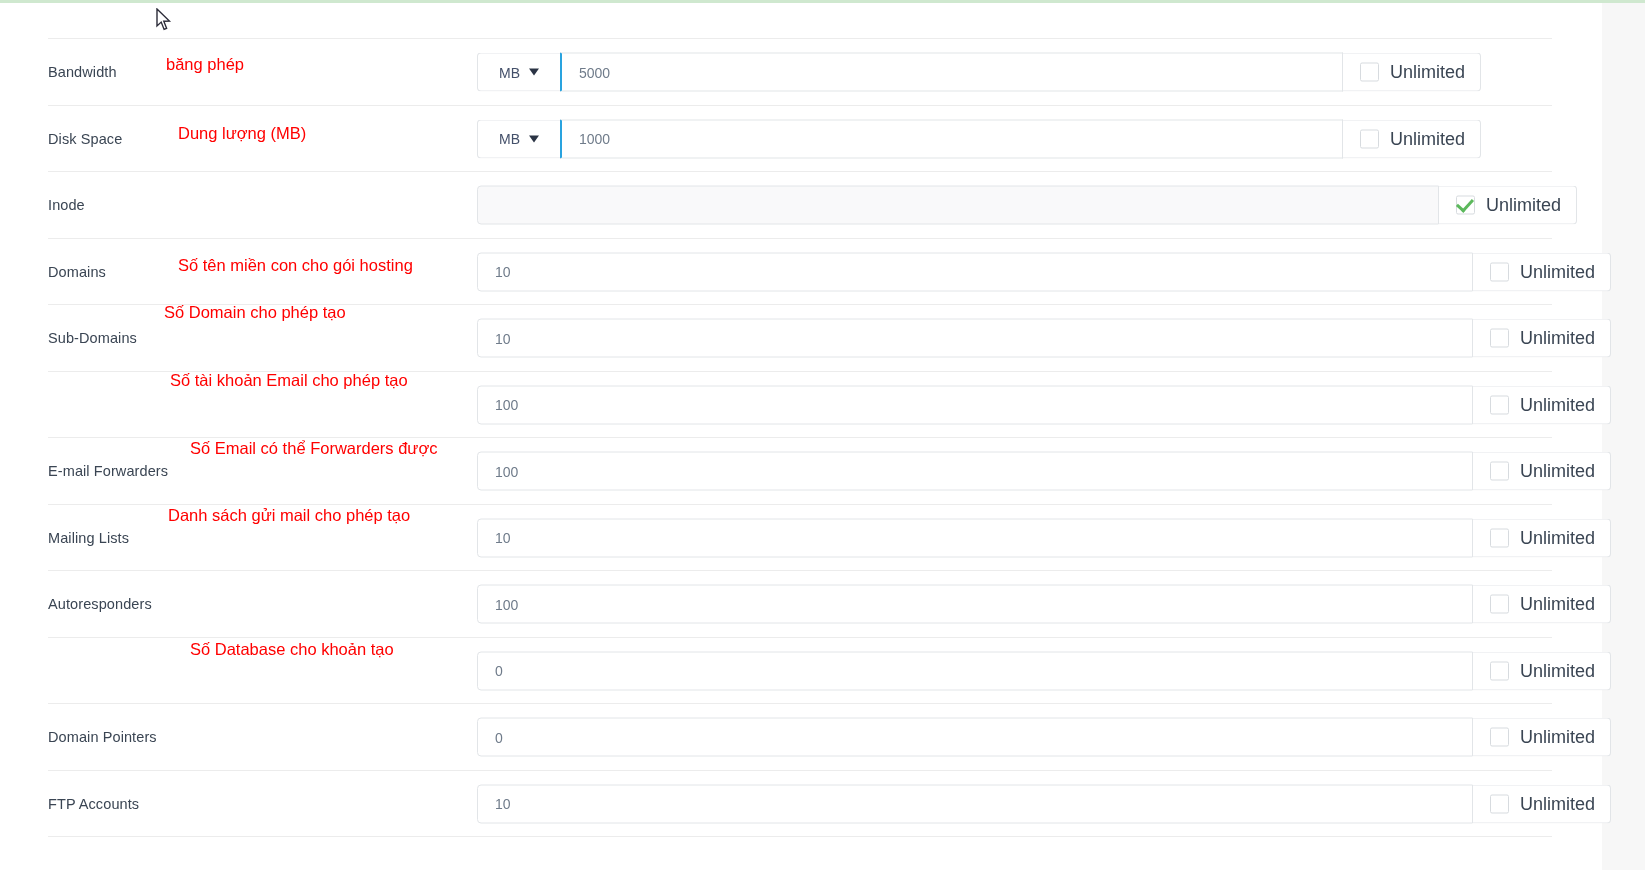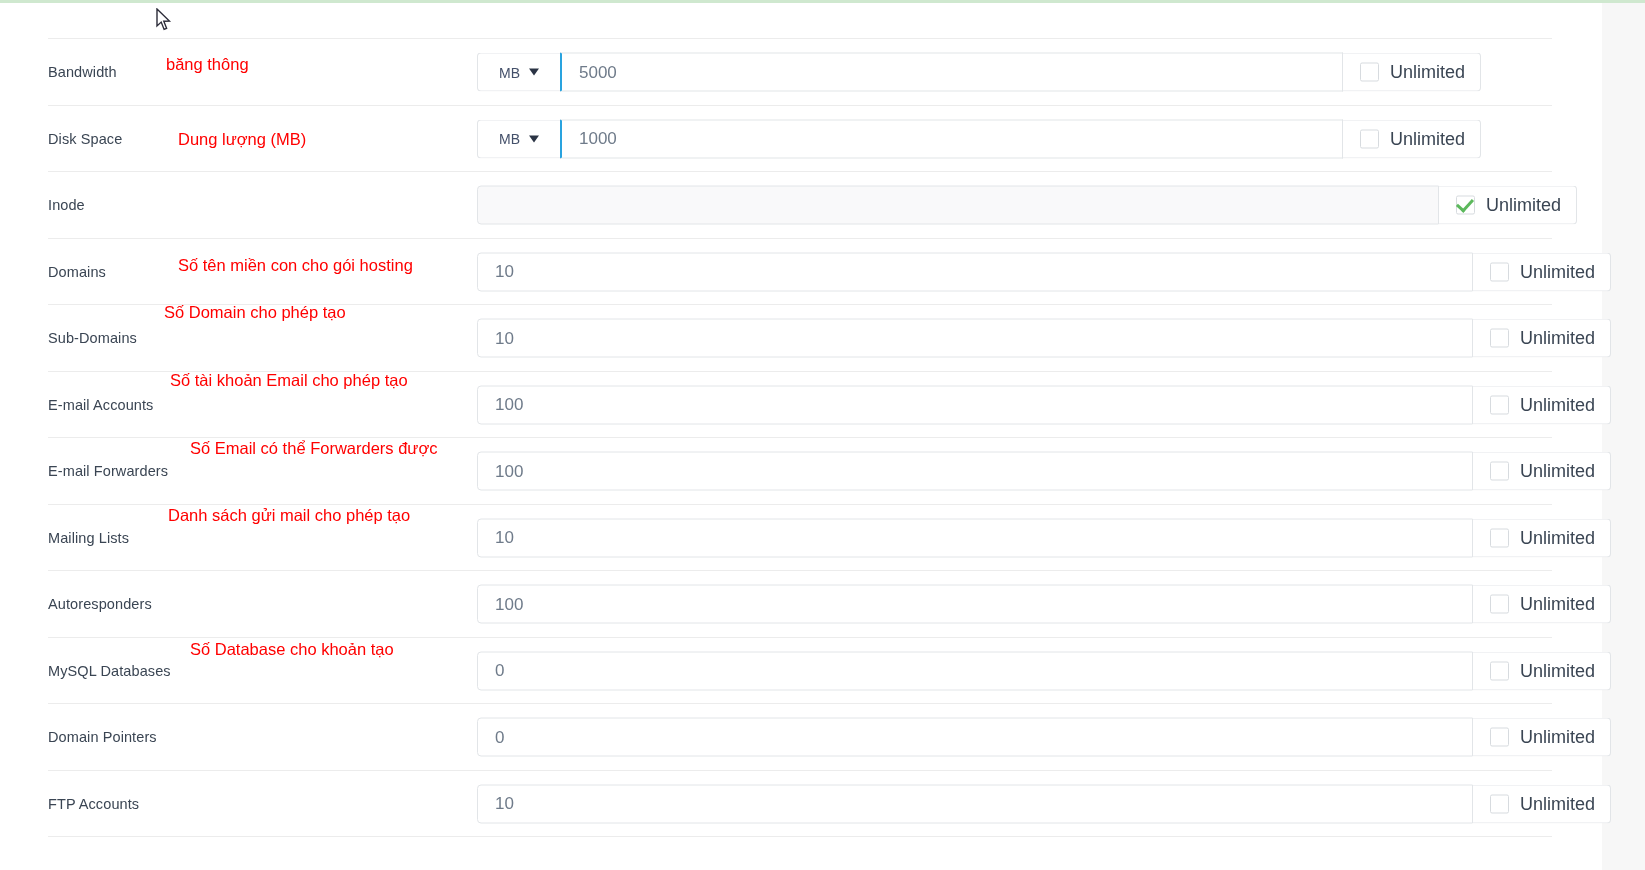--- a/index.html
+++ b/index.html
@@ -116,21 +116,21 @@
     border-left: 5.5px solid transparent;
     border-right: 5.5px solid transparent;
     border-top: 7px solid #2b3445;
   }
 
   .value-input {
     height: 39px;
     border: 1px solid #e2e5e8;
     background: #ffffff;
     color: #6f7b8a;
-    font-size: 17px;
+    font-size: 14px;
     padding: 0 0 0 17px;
     font-family: "Liberation Sans", sans-serif;
     outline: none;
     border-radius: 0;
   }
   .value-input::placeholder { color: #9aa4b0; }
 
   
   .has-unit .value-input {
     width: 783px;
@@ -267,23 +267,20 @@
           </div>
           <div class="control no-unit">
             <input type="text" class="value-input" value="10" style="">
             <div class="unlimited-box">
               <span class="cbx"></span>
               <span class="unlimited-label">Unlimited</span>
             </div>
           </div>
         </div>
         <div class="row">
-          <div class="label-col">
-            <span class="field-label">E-mail Accounts</span>
-          </div>
           <div class="control no-unit">
             <input type="text" class="value-input" value="100" style="">
             <div class="unlimited-box">
               <span class="cbx"></span>
               <span class="unlimited-label">Unlimited</span>
             </div>
           </div>
         </div>
         <div class="row">
           <div class="label-col">
@@ -315,23 +312,20 @@
           </div>
           <div class="control no-unit">
             <input type="text" class="value-input" value="100" style="">
             <div class="unlimited-box">
               <span class="cbx"></span>
               <span class="unlimited-label">Unlimited</span>
             </div>
           </div>
         </div>
         <div class="row">
-          <div class="label-col">
-            <span class="field-label">MySQL Databases</span>
-          </div>
           <div class="control no-unit">
             <input type="text" class="value-input" value="0" style="">
             <div class="unlimited-box">
               <span class="cbx"></span>
               <span class="unlimited-label">Unlimited</span>
             </div>
           </div>
         </div>
         <div class="row">
           <div class="label-col">
@@ -357,21 +351,21 @@
             </div>
           </div>
         </div>
       </div>
   </div>
 
   <svg id="cursor" viewBox="0 0 16 23" style="left: 156px; top: 8px;">
     <path d="M1 1 L1 18 L5.2 14.1 L8.1 21.4 L10.6 20.3 L7.8 13.2 L13.4 13.0 Z" fill="#ffffff" stroke="#2b2b38" stroke-width="1.4"></path>
   </svg>
 
-<div class="annot" style="left: 166px; top: 55px;">băng thông</div>
-    <div class="annot" style="left: 178px; top: 130px;">Dung lượng (MB)</div>
+<div class="annot" style="left: 166px; top: 55px;">băng phép</div>
+    <div class="annot" style="left: 178px; top: 124px;">Dung lượng (MB)</div>
     <div class="annot" style="left: 178px; top: 256px;">Số tên miền con cho gói hosting</div>
     <div class="annot" style="left: 164px; top: 303px;">Số Domain cho phép tạo</div>
     <div class="annot" style="left: 170px; top: 371px;">Số tài khoản Email cho phép tạo</div>
     <div class="annot" style="left: 190px; top: 439px;">Số Email có thể Forwarders được</div>
     <div class="annot" style="left: 168px; top: 506px;">Danh sách gửi mail cho phép tạo</div>
     <div class="annot" style="left: 190px; top: 640px;">Số Database cho khoản tạo</div>
   </div>
 
 </body></html>

